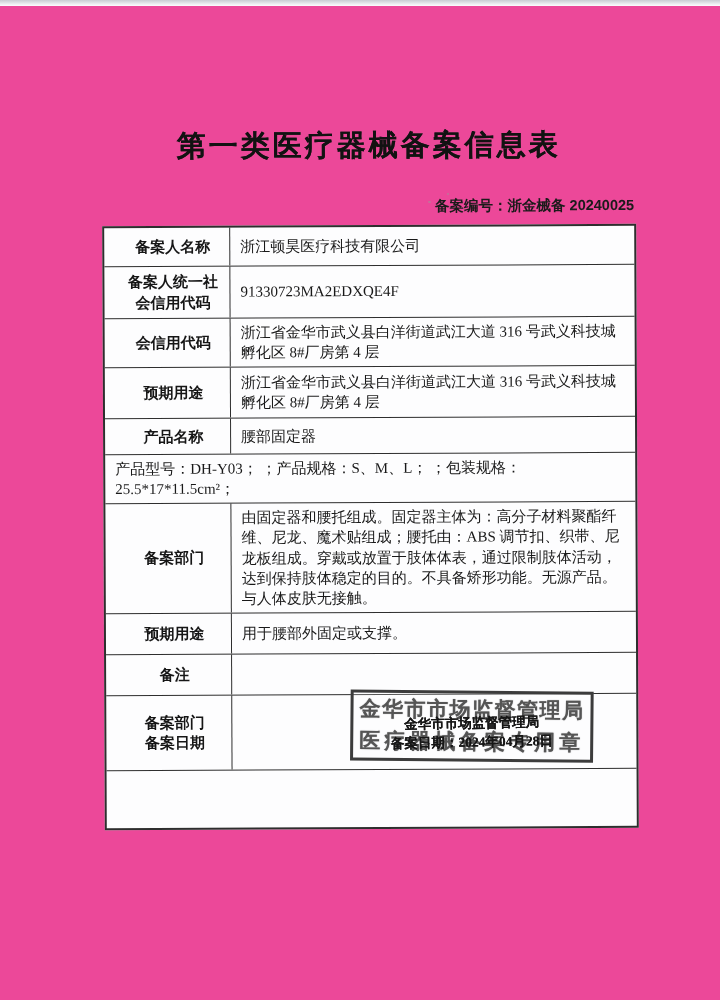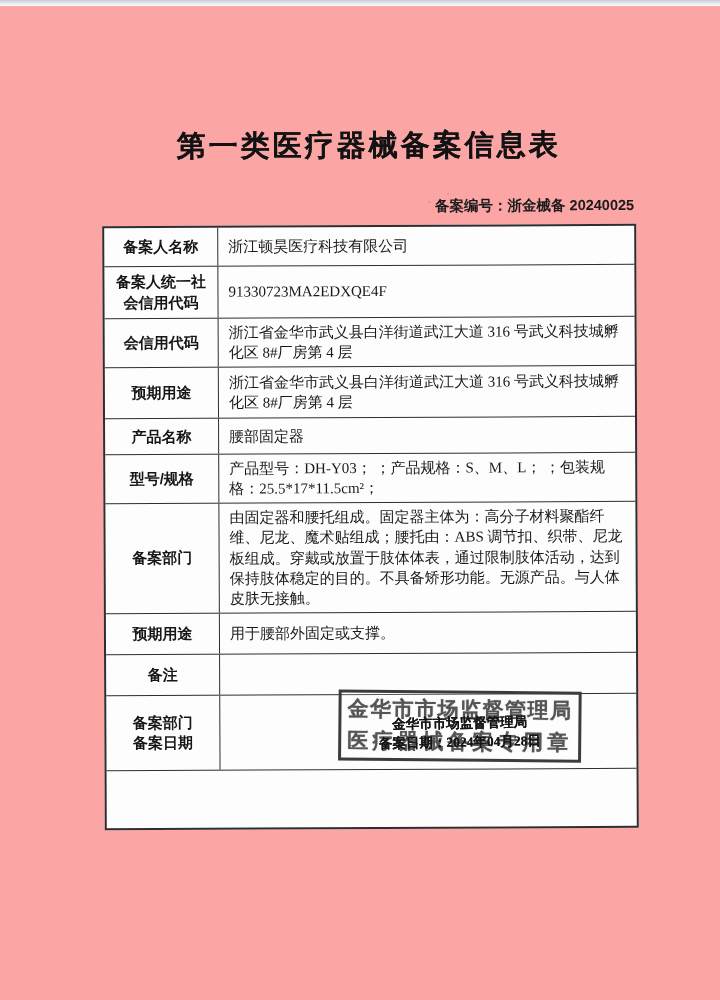--- a/index.html
+++ b/index.html
@@ -6,21 +6,21 @@
   html,body { background:#ffffff; }
   body {
     font-family:"Liberation Sans", sans-serif;
     width:720px; height:1000px;
     color:#1c1c1c;
     position:relative;
     overflow:hidden;
   }
   .scan-page {
     position:absolute; inset:0;
-    background:#fca5a5;
+    background:#ec4899;
   }
   .scan-top-strip {
     position:absolute; top:0; left:0; right:0; height:6px;
     background:linear-gradient(#c8ccd3, #eef0f3 70%, #fdfdfe);
   }
   .speck { position:absolute; background:#9a9a9a; border-radius:50%; opacity:.55; }
   .content {
     position:absolute; left:103px; top:0; width:534px;
     transform:rotate(-0.25deg);
   }
@@ -51,20 +51,21 @@
   .label-cell {
     width:114px; flex:0 0 114px;
     border-right:1.5px solid #2e2e2e;
     display:flex; align-items:center; justify-content:center;
     text-align:center;
     font-weight:700; font-size:15px;
     color:#161616;
     white-space:pre-line;
     line-height:1.35;
     padding:2px 4px;
+    margin-left:12px;
   }
   .value-cell {
     flex:1;
     display:flex; align-items:center;
     padding:4px 10px;
     font-family:"Liberation Serif", serif;
     font-size:15px;
     line-height:1.34;
     color:#191919;
     position:relative;
@@ -137,21 +138,20 @@
         <div class="label-cell">预期用途</div>
         <div class="value-cell">浙江省金华市武义县白洋街道武江大道 316 号武义科技城孵化区 8#厂房第 4 层</div>
       </div>
 
       <div class="t-row" style="min-height:36px;">
         <div class="label-cell">产品名称</div>
         <div class="value-cell">腰部固定器</div>
       </div>
 
       <div class="t-row" style="min-height:47px;">
-        <div class="label-cell">型号/规格</div>
         <div class="value-cell">产品型号：DH-Y03； ；产品规格：S、M、L； ；包装规格：25.5*17*11.5cm²；</div>
       </div>
 
       <div class="t-row" style="min-height:82px;">
         <div class="label-cell">备案部门</div>
         <div class="value-cell">由固定器和腰托组成。固定器主体为：高分子材料聚酯纤维、尼龙、魔术贴组成；腰托由：ABS 调节扣、织带、尼龙板组成。穿戴或放置于肢体体表，通过限制肢体活动，达到保持肢体稳定的目的。不具备矫形功能。无源产品。与人体皮肤无接触。</div>
       </div>
 
       <div class="t-row" style="min-height:41px;">
         <div class="label-cell">预期用途</div>

